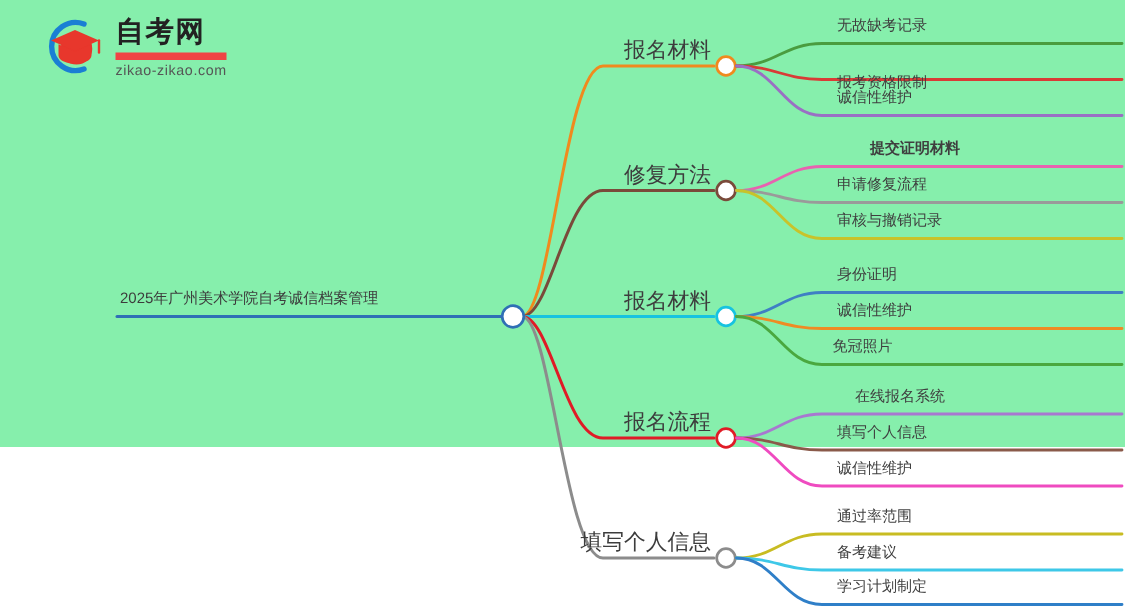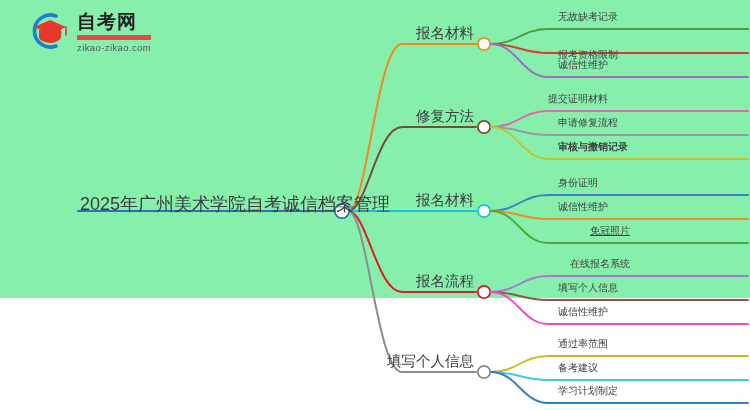--- a/index.html
+++ b/index.html
@@ -95,33 +95,33 @@
         <path d="M348 211 C367.2 211 376.8 372 402 372 L476 372" fill="none" stroke="#8c8c8c" stroke-width="2" stroke-linecap="round"></path>
         <circle cx="484" cy="372" r="6.2" fill="#ffffff" stroke="#8c8c8c" stroke-width="1.8"></circle>
         <path d="M491 372 C516.65 372 522.35 356 548 356 L748 356" fill="none" stroke="#c8bc22" stroke-width="1.9" stroke-linecap="round"></path>
         <path d="M491 372 C516.65 372 522.35 380 548 380 L748 380" fill="none" stroke="#3ec8e8" stroke-width="1.9" stroke-linecap="round"></path>
         <path d="M491 372 C516.65 372 522.35 403 548 403 L748 403" fill="none" stroke="#2f7fc8" stroke-width="1.9" stroke-linecap="round"></path>
         <circle cx="342" cy="211" r="7.2" fill="#ffffff" stroke="#2f6fb5" stroke-width="1.8"></circle>
       </g>
   </svg>
 
   <div id="labels">
-      <div class="label " id="root-label-el" style="left: 80px; top: 192px; font-size: 18px;">2025年广州美术学院自考诚信档案管理</div>
+      <div class="label " id="root-label-el" style="left: 80px; top: 192px; font-size: 10px;">2025年广州美术学院自考诚信档案管理</div>
       <div class="label branch-label" style="left: auto; top: 24px; right: 276px;">报名材料</div>
       <div class="label leaf-label" style="left: 558px; top: 10px;">无故缺考记录</div>
       <div class="label leaf-label" style="left: 558px; top: 34px; margin-top: 14px;">报考资格限制</div>
       <div class="label leaf-label" style="left: 558px; top: 58px;">诚信性维护</div>
       <div class="label branch-label" style="left: auto; top: 107px; right: 276px;">修复方法</div>
-      <div class="label leaf-label" style="left: 548px; top: 92px;">提交证明材料</div>
+      <div class="label leaf-label" style="left: 580px; top: 92px; font-weight: bold;">提交证明材料</div>
       <div class="label leaf-label" style="left: 558px; top: 116px;">申请修复流程</div>
-      <div class="label leaf-label" style="left: 558px; top: 140px; font-weight: bold;">审核与撤销记录</div>
+      <div class="label leaf-label" style="left: 558px; top: 140px;">审核与撤销记录</div>
       <div class="label branch-label" style="left: auto; top: 191px; right: 276px;">报名材料</div>
       <div class="label leaf-label" style="left: 558px; top: 176px;">身份证明</div>
       <div class="label leaf-label" style="left: 558px; top: 200px;">诚信性维护</div>
-      <div class="label leaf-label" style="left: 590px; top: 224px; text-decoration: underline;">免冠照片</div>
+      <div class="label leaf-label" style="left: 555px; top: 224px;">免冠照片</div>
       <div class="label branch-label" style="left: auto; top: 272px; right: 276px;">报名流程</div>
       <div class="label leaf-label" style="left: 558px; top: 257px; margin-left: 12px;">在线报名系统</div>
       <div class="label leaf-label" style="left: 558px; top: 281px;">填写个人信息</div>
       <div class="label leaf-label" style="left: 558px; top: 305px;">诚信性维护</div>
       <div class="label branch-label" style="left: auto; top: 352px; right: 276px;">填写个人信息</div>
       <div class="label leaf-label" style="left: 558px; top: 337px;">通过率范围</div>
       <div class="label leaf-label" style="left: 558px; top: 361px;">备考建议</div>
       <div class="label leaf-label" style="left: 558px; top: 384px; font-family: Liberation Serif, serif;">学习计划制定</div>
     </div>
 

